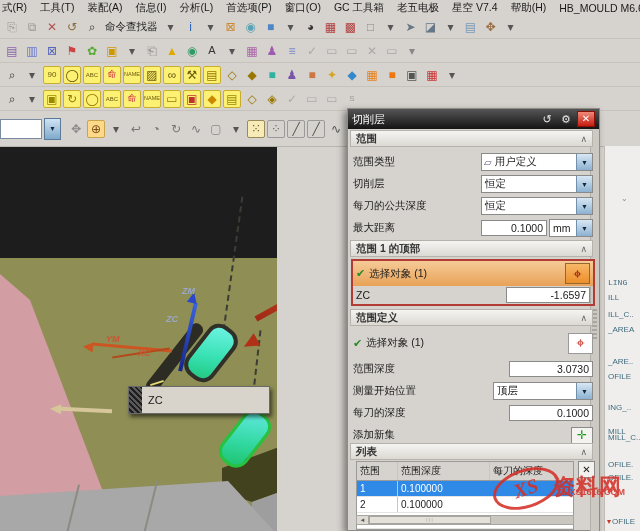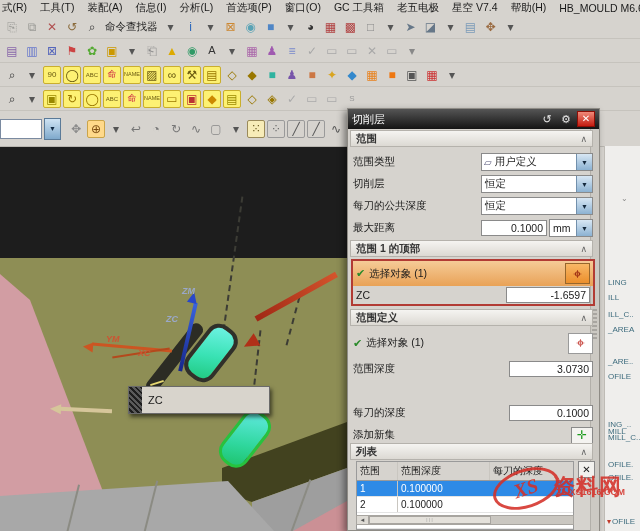--- a/index.html
+++ b/index.html
@@ -20,21 +20,21 @@
   .tb-label{font-size:10.5px;margin:0 2px;white-space:nowrap}
 
   
   .selbar{position:absolute;left:0;top:111px;width:640px;height:35px;background:#d6d3ce;display:flex;
     align-items:center;gap:2px;border-bottom:1px solid #b8b5af;z-index:2}
   .filter-combo{width:40px;height:18px;background:#fff;border:1px solid #7a8aa0}
   .combo-btn{width:15px;height:20px;background:linear-gradient(#cfe3f3,#7fa9cc);border:1px solid #5a7a98;
     display:flex;align-items:center;justify-content:center;font-size:7px;color:#112a44;margin-right:4px}
 
   
-  .viewport{position:absolute;left:0;top:146px;width:347px;height:385px;background:#1d1d1d;overflow:hidden;z-index:1}
+  .viewport{position:absolute;left:0;top:146px;width:277px;height:385px;background:#1d1d1d;overflow:hidden;z-index:1}
   .vp-layer{position:absolute;left:0;top:0;width:347px;height:385px}
   .olive{position:absolute;left:0;top:112px;width:347px;height:273px;background:#8e8e55}
   .pink-left{clip-path:polygon(0 128px,30px 154px,118px 385px,0 385px);background:#d29da3}
   .dark-band{clip-path:polygon(222px 322px,347px 276px,347px 322px,252px 356px,222px 346px);background:#42421f}
   .gray-right{clip-path:polygon(252px 356px,347px 322px,347px 385px,252px 385px);background:#9e9e9e}
   .pink-corner{clip-path:polygon(293px 385px,347px 355px,347px 385px);background:#cb9095}
   .gray-left{clip-path:polygon(0 350px,228px 335px,274px 385px,0 385px);background:#a8a8a8}
   .seam{position:absolute;width:2px;background:#8b8b83}
   .blade{position:absolute;left:168px;top:170px;width:13px;height:84px;background:#2c2c24;border-radius:6px;transform:rotate(38deg)}
   .pill{position:absolute;border-radius:14px}
@@ -325,21 +325,21 @@
       <div class="zc-grip"></div>
       <div class="zc-label">ZC</div>
     </div>
   </div>
 
   <div class="rpanel">
     <span class="rp-chev">⌄</span>
     <span>
       
     
-        <div class="rp-item" style="top: 132px;">
+        <div class="rp-item" style="top: 132px; font-family: Liberation Mono, monospace;">
           <span class="rp-marker"></span><span>LING</span>
         </div>
       
         <div class="rp-item" style="top: 147px;">
           <span class="rp-marker"></span><span>ILL</span>
         </div>
       
         <div class="rp-item" style="top: 164px;">
           <span class="rp-marker"></span><span>ILL_C..</span>
         </div>
@@ -349,21 +349,21 @@
         </div>
       
         <div class="rp-item" style="top: 211px;">
           <span class="rp-marker"></span><span>_ARE..</span>
         </div>
       
         <div class="rp-item" style="top: 226px;">
           <span class="rp-marker"></span><span>OFILE</span>
         </div>
       
-        <div class="rp-item" style="top: 274px;">
+        <div class="rp-item" style="top: 257px;">
           <span class="rp-marker"></span><span>ING_..</span>
         </div>
       
         <div class="rp-item" style="top: 269px; margin-top: 12px;">
           <span class="rp-marker"></span><span>MILL</span>
         </div>
       
         <div class="rp-item" style="top: 287px;">
           <span class="rp-marker"></span><span>MILL_C..</span>
         </div>
@@ -461,20 +461,28 @@
     <div class="drow" style="top:222px;height:24px">
       <span class="checkg">✔</span>
       <span class="dlabel">选择对象 (1)</span>
       <span class="grow"></span>
       <span class="ch-btn ch-white">⌖</span>
     </div>
     <div class="drow" style="top:250px">
       <span class="dlabel">范围深度</span>
         <span class="grow"></span>
       <span class="vbox" style="width:84px">3.0730</span>
+    </div>
+    <div class="drow" style="top:272px">
+      <span class="dlabel">测量开始位置</span>
+        <span class="grow"></span>
+      <span class="combo" style="width:100px">
+        <span class="cv">顶层</span>
+        <span class="cbtn">▼</span>
+      </span>
     </div>
     <div class="drow" style="top:294px">
       <span class="dlabel">每刀的深度</span>
         <span class="grow"></span>
       <span class="vbox" style="width:84px">0.1000</span>
     </div>
     <div class="drow" style="top:316px">
       <span class="dlabel">添加新集</span>
         <span class="grow"></span>
       <span class="add-btn">✛</span>

